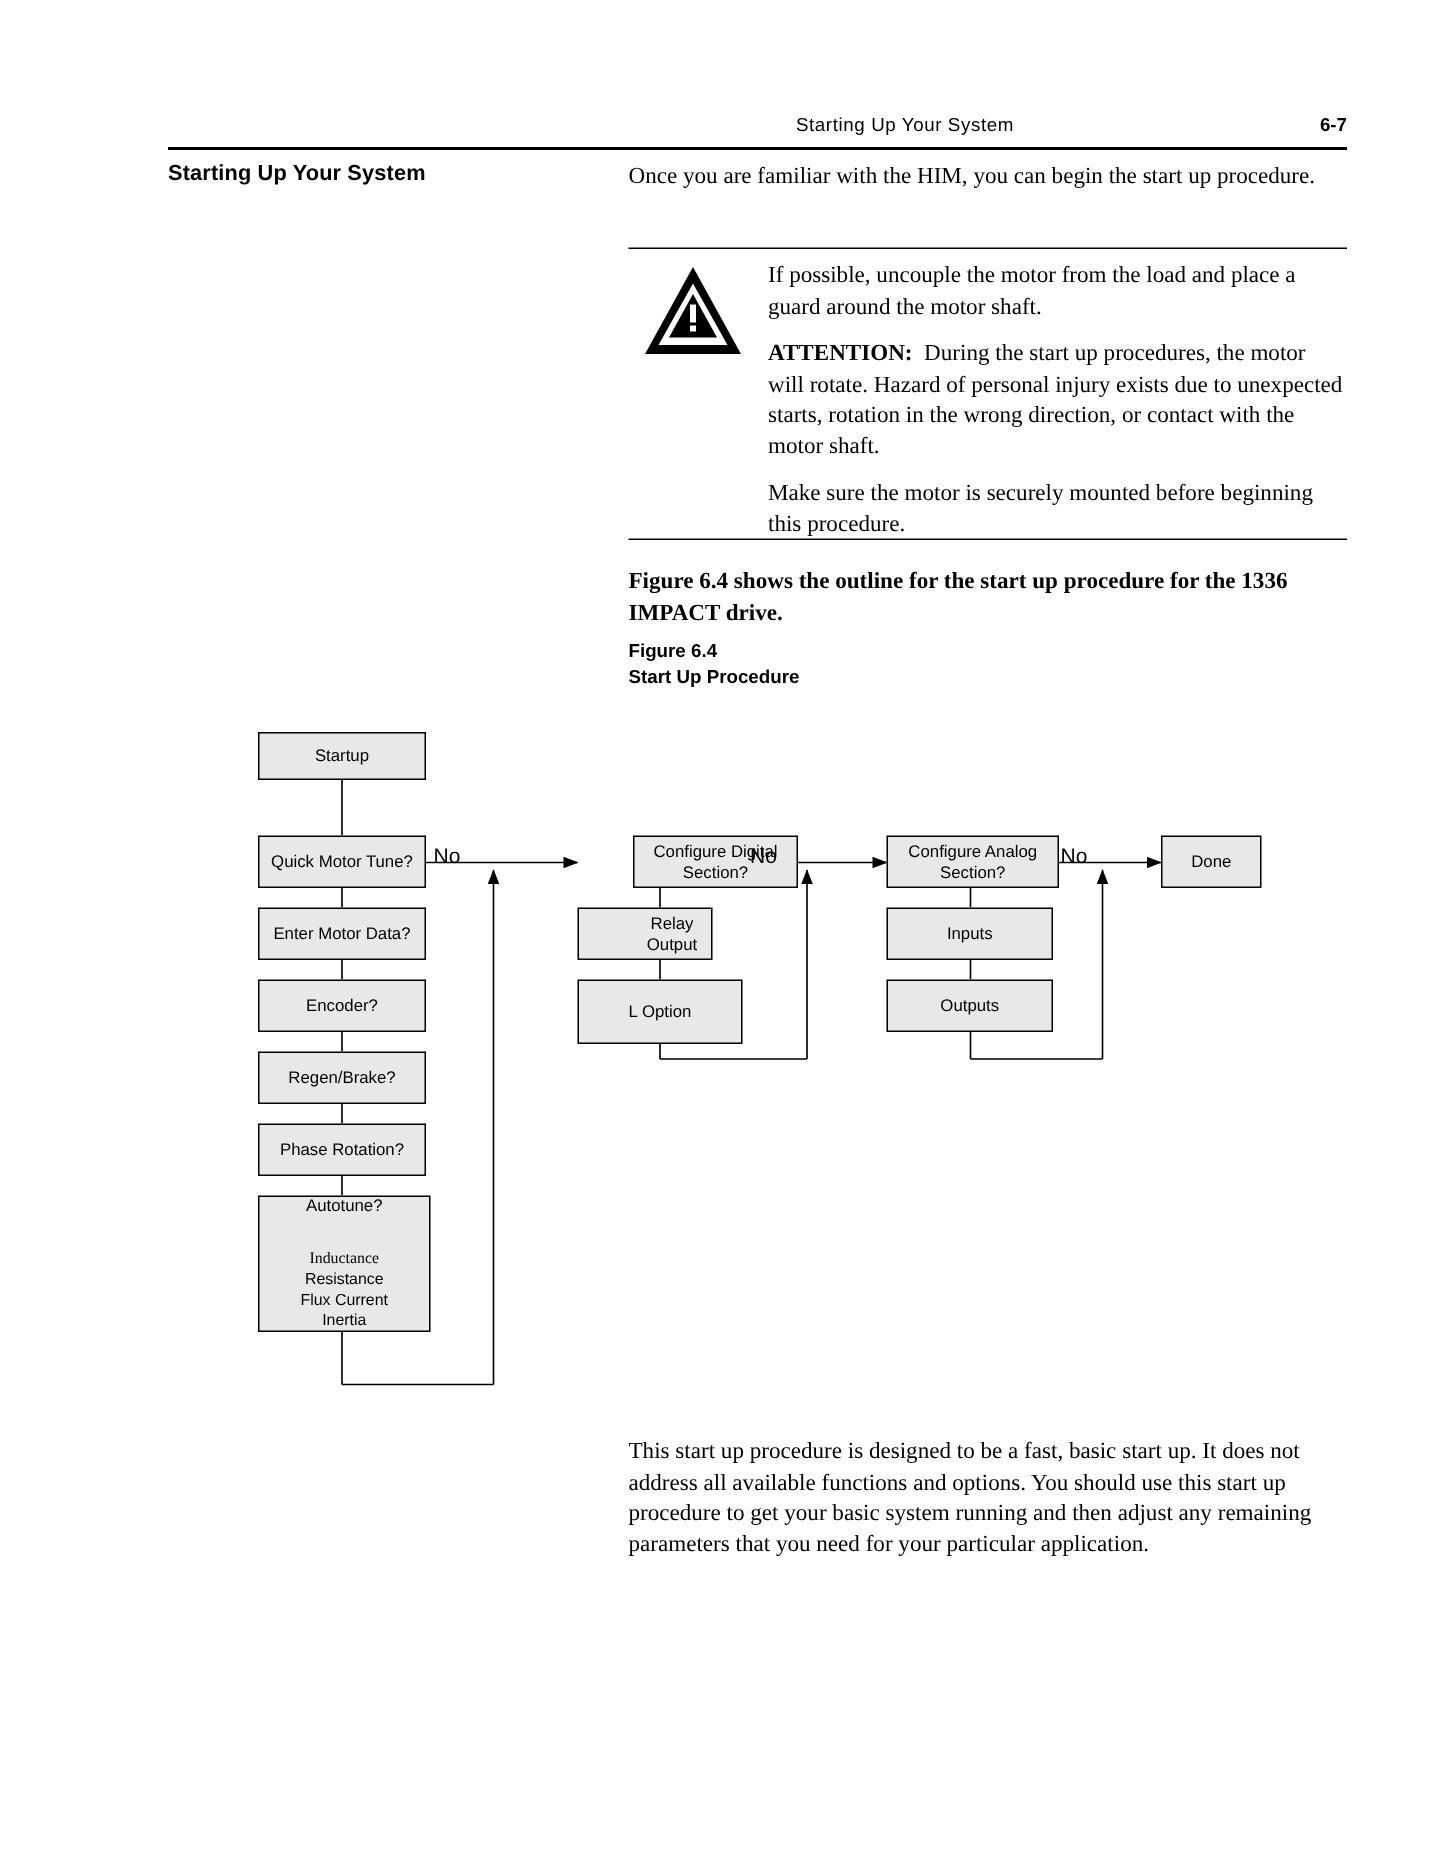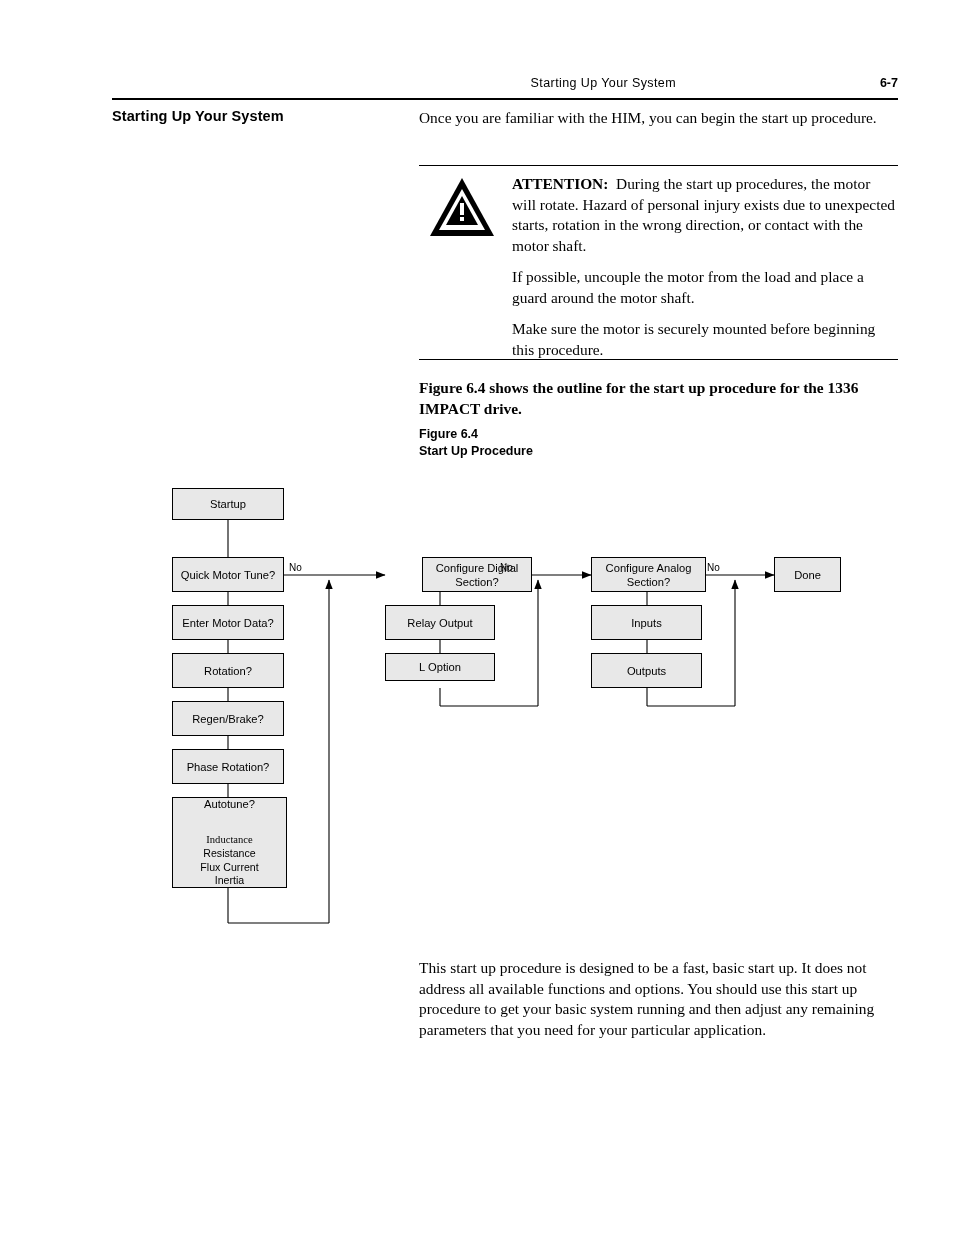--- a/index.html
+++ b/index.html
@@ -172,21 +172,21 @@
     justify-content: center;
     color: #000;
   }
   .node .sub {
     font-size: 10.6px;
     line-height: 13.6px;
   }
   .lbl {
     position: absolute;
     font-family: "Liberation Sans", sans-serif;
-    font-size: 10px;
+    font-size: 14px;
     color: #000;
   }
   .flow svg {
     position: absolute;
     left: 0;
     top: 0;
   }
 </style>
 </head>
 <body>
@@ -210,22 +210,22 @@
     <div class="attn-icon">
       <svg width="68" height="62" viewBox="0 0 68 62">
         <polygon points="34,2 66,60 2,60" fill="#000000"></polygon>
         <polygon points="34,13 57,54 11,54" fill="#ffffff"></polygon>
         <polygon points="34,20 50,49 18,49" fill="#000000"></polygon>
         <rect x="32" y="27" width="4" height="12" fill="#ffffff"></rect>
         <rect x="32" y="41" width="4" height="4" fill="#ffffff"></rect>
       </svg>
     </div>
     <div class="attn-body">
+      <p>If possible, uncouple the motor from the load and place a guard around the motor shaft.</p>
       <p><span class="attn-lead">ATTENTION:</span>&nbsp; <span>During the start up procedures, the motor will rotate. Hazard of personal injury exists due to unexpected starts, rotation in the wrong direction, or contact with the motor shaft.</span></p>
-      <p>If possible, uncouple the motor from the load and place a guard around the motor shaft.</p>
       <p>Make sure the motor is securely mounted before beginning this procedure.</p>
     </div>
     <div class="attn-rule-bottom"></div>
   </div>
 
   <div class="col fig-intro">
     <div class="para">Figure 6.4 shows the outline for the start up procedure for the 1336 IMPACT drive.</div>
   </div>
 
   <div class="fig-caption">
@@ -279,43 +279,43 @@
     <div class="node" style="left:172px; top:18px; width:112px; height:32px;align-items:center;">
       <span>Startup</span>
     </div>
     <div class="node" style="left:172px; top:87px; width:112px; height:35px;">
       <span>Quick Motor Tune?</span>
     </div>
     <div class="node" style="left:172px; top:135px; width:112px; height:35px;">
       <span>Enter Motor Data?</span>
     </div>
     <div class="node" style="left:172px; top:183px; width:112px; height:35px;">
-      <span>Rotation?</span>
+      <span>Encoder?</span>
     </div>
     <div class="node" style="left:172px; top:231px; width:112px; height:35px;">
       <span>Regen/Brake?</span>
     </div>
     <div class="node" style="left:172px; top:279px; width:112px; height:35px;">
       <span>Phase Rotation?</span>
     </div>
     <div class="node" style="left:172px; top:327px; width:115px; height:91px;">
       <span>Autotune?</span>
       <span class="sub" style="margin-top:22px;font-family:Liberation Serif, serif;">Inductance</span>
       <span class="sub">Resistance</span>
       <span class="sub">Flux Current</span>
       <span class="sub">Inertia</span>
     </div>
 
     <div class="node" style="left:385px; top:87px; width:110px; height:35px;margin-left:37px;">
       <span>Configure Digital Section?</span>
     </div>
-    <div class="node" style="left:385px; top:135px; width:110px; height:35px;">
+    <div class="node" style="left:385px; top:135px; width:90px; height:35px;padding-left:36px;">
       <span>Relay Output</span>
     </div>
-    <div class="node" style="left:385px; top:183px; width:110px; height:28px;">
+    <div class="node" style="left:385px; top:183px; width:110px; height:43px;">
       <span>L Option</span>
     </div>
 
     <div class="node" style="left:591px; top:87px; width:115px; height:35px;">
       <span>Configure Analog Section?</span>
     </div>
     <div class="node" style="left:591px; top:135px; width:111px; height:35px;">
       <span>Inputs</span>
     </div>
     <div class="node" style="left:591px; top:183px; width:111px; height:35px;">

